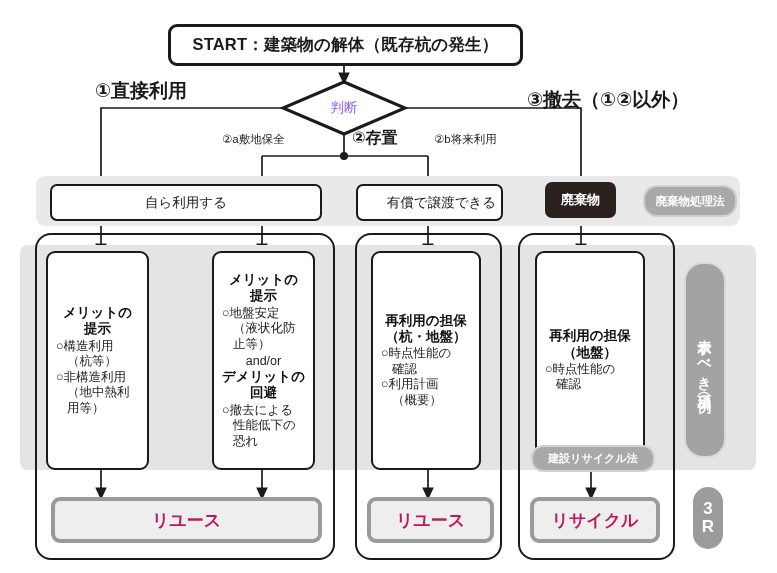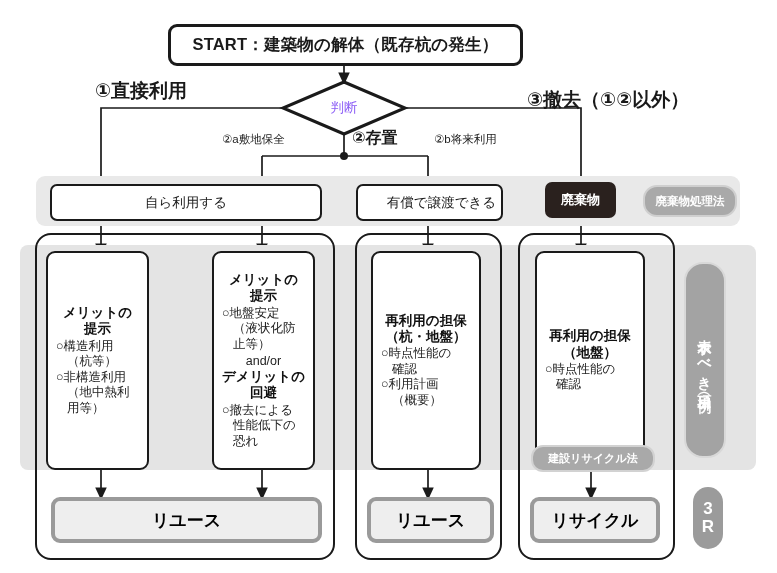--- a/index.html
+++ b/index.html
@@ -186,21 +186,21 @@
   .outcome {
     position: absolute;
     border: 4px solid #9a9a9a;
     border-radius: 9px;
     background: #eeeeee;
     display: flex;
     align-items: center;
     justify-content: center;
     font-size: 17px;
     font-weight: bold;
-    color: #000000;
+    color: #be185d;
     z-index: 3;
   }
   .outcome.o1 { left: 51px;  top: 497px; width: 263px; height: 38px; }
   .outcome.o2 { left: 367px; top: 497px; width: 119px; height: 38px; }
   .outcome.o3 { left: 530px; top: 497px; width: 122px; height: 38px; }
 
   
   .recycle-pill {
     position: absolute;
     left: 531px; top: 445px;

